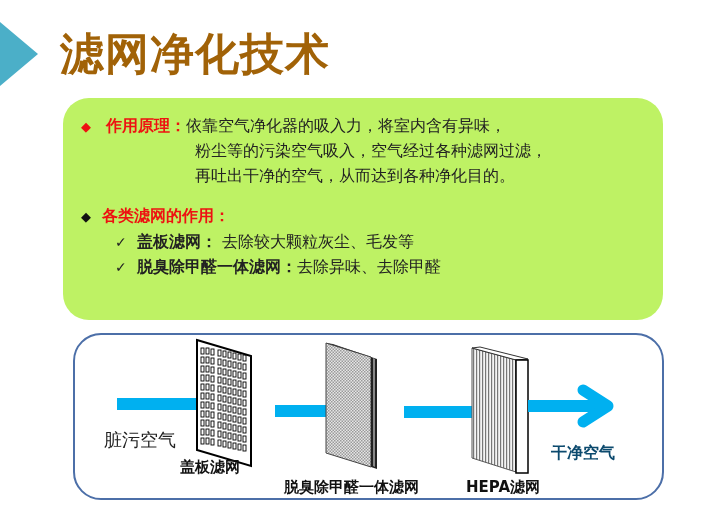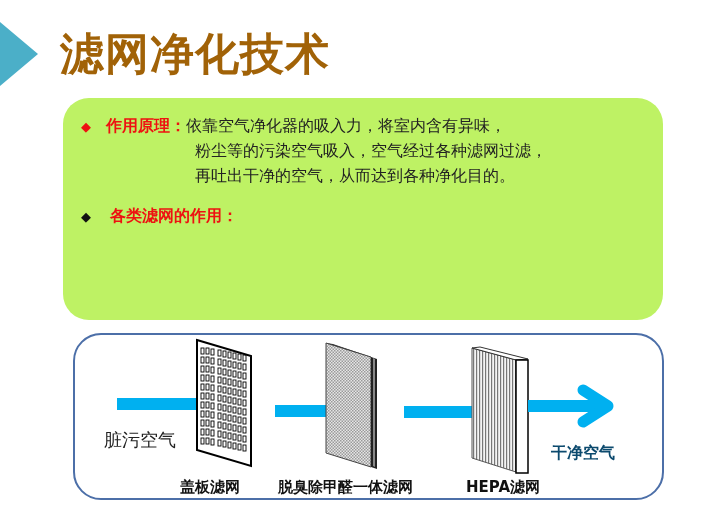--- a/index.html
+++ b/index.html
@@ -45,23 +45,29 @@
 <div class="info-box">
   <div class="row" style="left:18px; top:16px;">
     <span class="diamond red">◆</span>
     <span class="red" style="margin-left:8px;">作用原理：</span><span>依靠空气净化器的吸入力，将室内含有异味，</span>
   </div>
   <div class="row" style="left:132px; top:66px;">再吐出干净的空气，从而达到各种净化目的。</div>
   <div class="row" style="left:132px; top:41px;">粉尘等的污染空气吸入，空气经过各种滤网过滤，</div>
 
   <div class="row" style="left:18px; top:106px;">
     <span class="diamond" style="color:#111;">◆</span>
-    <span class="red" style="margin-left:12px;">各类滤网的作用：</span>
-  </div>
-
+    <span class="red" style="margin-left:4px;">各类滤网的作用：</span>
+  </div>
+
+  <div class="row" style="left:52px; top:132px;">
+    <span class="check">✓</span><span class="bold">盖板滤网：</span><span> 去除较大颗粒灰尘、毛发等</span>
+  </div>
+  <div class="row" style="left:52px; top:157px;">
+    <span class="check">✓</span><span class="bold">脱臭除甲醛一体滤网：</span><span>去除异味、去除甲醛</span>
+  </div>
 </div>
 
 <div class="diagram-box"></div>
 
 <div class="flow-bar" style="left:117px; top:398px; width:85px;"></div>
 <div class="flow-bar" style="left:275px; top:405px; width:62px;"></div>
 <div class="flow-bar" style="left:404px; top:406px; width:82px;"></div>
 
 <svg style="left:195px; top:338px;" width="60" height="130" viewBox="0 0 60 130">
   <polygon points="2,2 56,18 56,128 2,112" fill="#fff" stroke="#000" stroke-width="2"></polygon>
@@ -201,15 +207,15 @@
   <rect x="46" y="14" width="12" height="113" fill="#fff" stroke="#000" stroke-width="1.5"></rect>
 </svg>
 
 <svg style="left:528px; top:385px;" width="90" height="44" viewBox="0 0 90 44">
   <rect x="0" y="15" width="70" height="12" fill="#00b0f0"></rect>
   <polyline points="55,5 80,21 55,37" fill="none" stroke="#00b0f0" stroke-width="11" stroke-linecap="round" stroke-linejoin="round"></polyline>
 </svg>
 
 <div class="dirty-label" style="left:104px; top:428px;">脏污空气</div>
 <div class="clean-label" style="left:551px; top:443px;">干净空气</div>
-<div class="diag-label" style="left:180px; top:478px;">盖板滤网</div>
-<div class="diag-label" style="left:278px; top:478px;">脱臭除甲醛一体滤网</div>
+<div class="diag-label" style="left:180px; top:458px;">盖板滤网</div>
+<div class="diag-label" style="left:284px; top:478px;">脱臭除甲醛一体滤网</div>
 <div class="diag-label" style="left:466px; top:478px;text-align:right;">HEPA滤网</div>
 
 </body></html>

